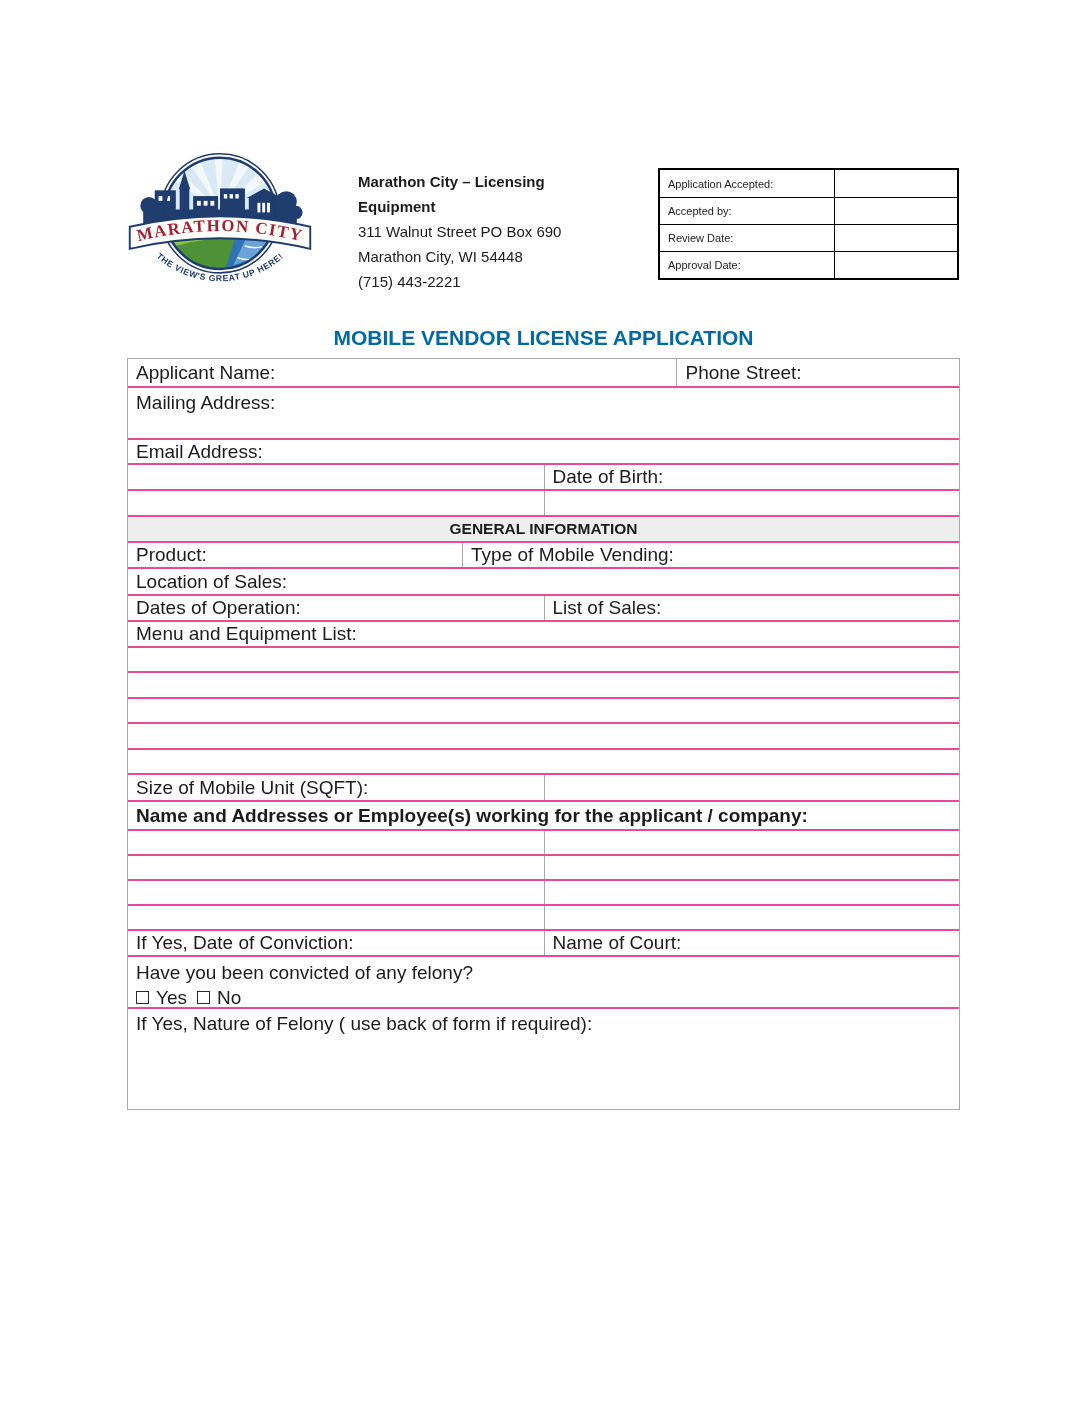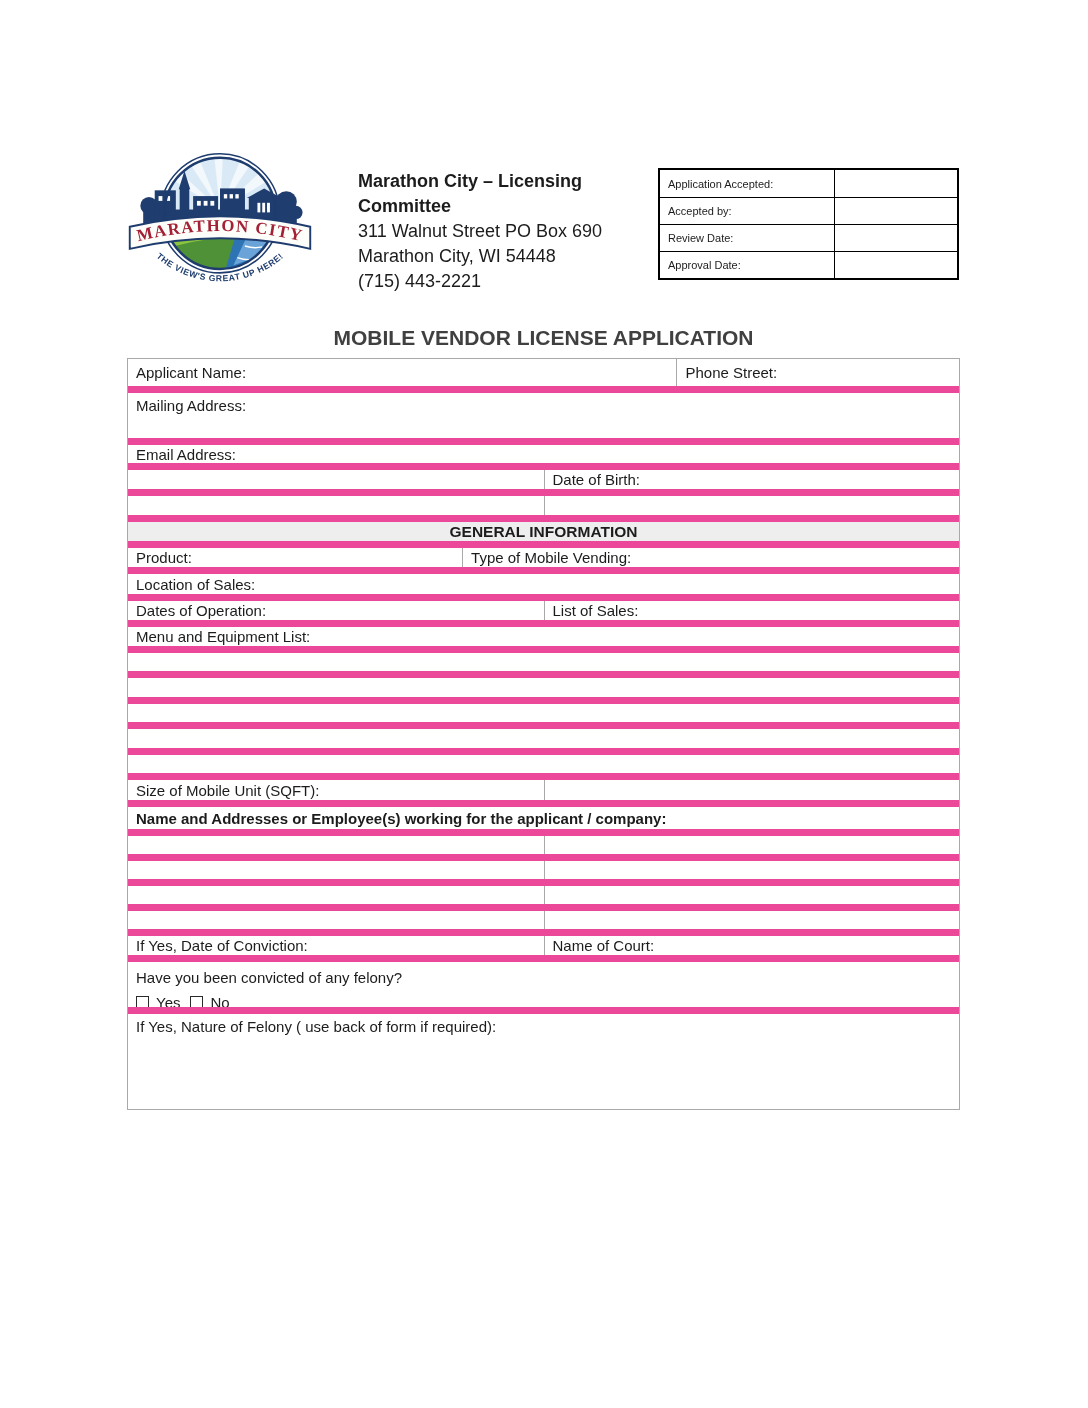--- a/index.html
+++ b/index.html
@@ -4,38 +4,38 @@
 <style>
   * { margin:0; padding:0; box-sizing:border-box; }
   body { background:#ffffff; }
   .page {
     position:relative; width:1088px; height:1408px; background:#ffffff;
     font-family:"Liberation Sans", sans-serif; color:#1c1c1c; overflow:hidden;
   }
 
   
   .logo-wrap { position:absolute; left:124px; top:146px; width:192px; height:152px; }
-  .org-block { position:absolute; left:358px; top:169px; width:300px; font-size:18px; line-height:25px; }
+  .org-block { position:absolute; left:358px; top:169px; width:300px; font-size:15px; line-height:25px; }
   .org-block .bold { font-weight:bold; }
 
   
   .office-table { position:absolute; left:658px; top:168px; width:301px; border:2px solid #000; background:#fff; }
   .office-row { display:flex; height:27px; border-top:1px solid #000; }
   .office-row:first-child { border-top:none; }
   .office-label { width:59%; border-right:1px solid #000; display:flex; align-items:center; padding-left:8px; font-size:11px; }
   .office-value { flex:1; }
 
   
-  .doc-title { position:absolute; left:127px; top:326px; width:833px; text-align:center; font-size:21px; font-weight:bold; color:#404040; }
+  .doc-title { position:absolute; left:127px; top:326px; width:833px; text-align:center; font-size:21px; font-weight:bold; color:#0369a1; }
 
   
   .main-table { position:absolute; left:127px; top:358px; width:833px; border:1px solid #a9a9a9; background:#fff; }
-  .row { display:flex; border-top:7px solid #ec4899; }
+  .row { display:flex; border-top:2px solid #ec4899; }
   .row:first-child { border-top:none; }
-  .cell { display:flex; align-items:center; padding-left:8px; font-size:15px; overflow:hidden; }
+  .cell { display:flex; align-items:center; padding-left:8px; font-size:19px; overflow:hidden; }
   .cell + .cell { border-left:1px solid #a9a9a9; }
   .cell.top { align-items:flex-start; padding-top:4px; }
   .w100 { width:100%; } .w66 { width:66%; } .w34 { width:34%; }
   .w50 { width:50%;text-align:center; } .w40 { width:40.2%; } .w60 { width:59.8%; }
   .section-row .cell { justify-content:center; font-weight:bold; background:#eeeeee; padding-left:0; font-size:15.5px; }
   .bold-cell { font-weight:bold; }
 
   .cb { display:inline-block; width:13px; height:13px; border:1.5px solid #2a2a2a; background:#fff; margin-right:7px; flex:none; }
   .cb-group { display:flex; align-items:center; margin-left:24px; }
   .cb-group .gap { width:16px; }
@@ -117,21 +117,21 @@
       </text>
 
       <text font-family="Liberation Sans, sans-serif" font-size="9" font-weight="bold" fill="#1e3c6e" letter-spacing="0.6" text-anchor="middle">
         <textPath href="#tagArc" startOffset="50%">THE VIEW'S GREAT UP HERE!</textPath>
       </text>
     </svg>
   </div>
 
   <div class="org-block">
     <div class="bold">Marathon City – Licensing</div>
-    <div class="bold">Committee</div>
+    <div class="bold">Equipment</div>
     <div>311 Walnut Street PO Box 690</div>
     <div>Marathon City, WI 54448</div>
     <div>(715) 443-2221</div>
   </div>
 
   <div class="office-table">
     <div class="office-row">
       <div class="office-label">Application Accepted:</div>
       <div class="office-value"></div>
     </div>

